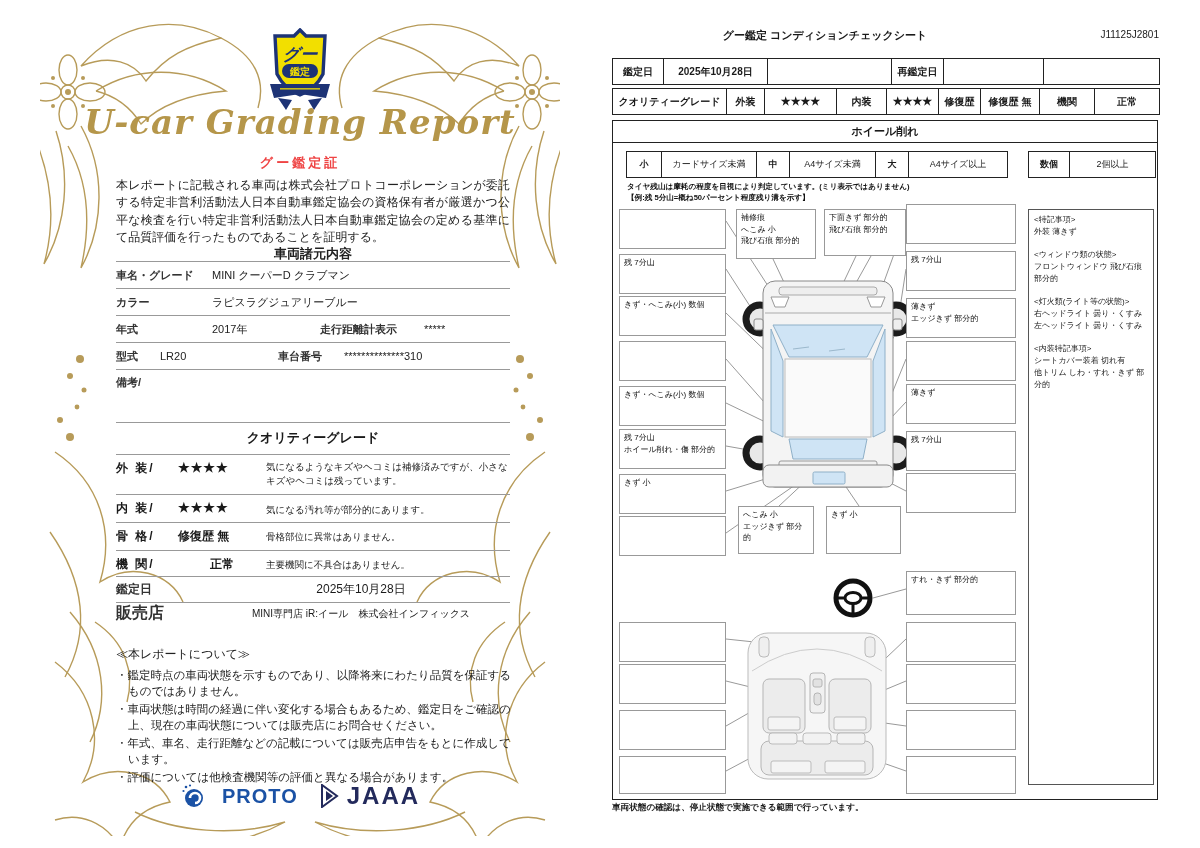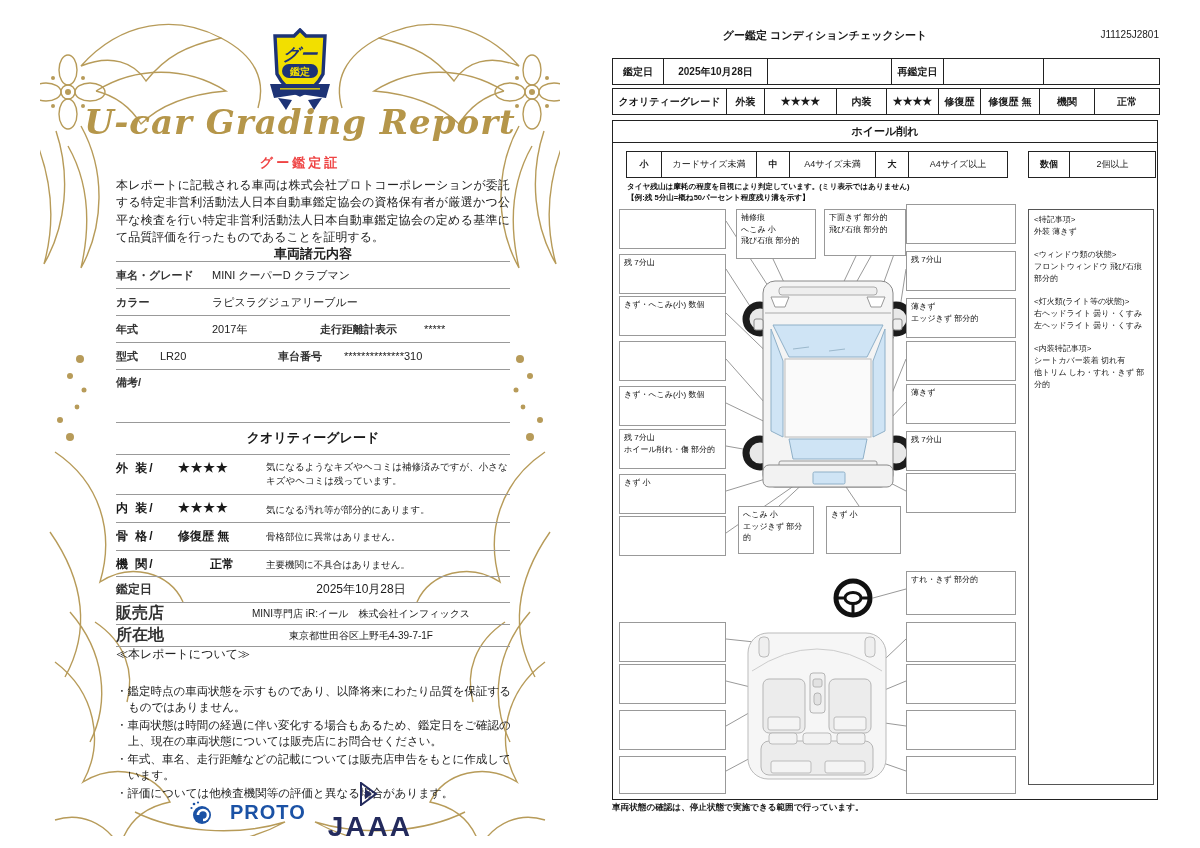--- a/index.html
+++ b/index.html
@@ -36,29 +36,29 @@
   .gdesc{flex:1;font-size:9.5px;line-height:1.5;color:#222;}
   .inforows{position:absolute;left:76px;top:562px;width:394px;}
   .irow{display:flex;border-top:1px solid #999;align-items:center;}
   .irow .slabel{font-size:12px;}
   .ival{flex:1;text-align:center;font-size:12px;}
   .irow.small .slabel{font-size:16px;}
   .irow.small .ival{font-size:10px;}
   .irow-last{border-bottom:1px solid #999;}
   .about{position:absolute;left:76px;top:632px;width:404px;
     font-family:"Liberation Serif",serif;font-size:11.5px;line-height:1.4;color:#222;}
-  .about-title{font-size:12px;margin-bottom:20px;}
+  .about-title{font-size:12px;margin-bottom:4px;}
   .about li{list-style:none;padding-left:12px;text-indent:-12px;margin:2px 0;}
   .about ul{margin:0;padding:0;}
   .logos{position:absolute;left:0;top:768px;width:520px;display:flex;
     justify-content:center;align-items:center;gap:22px;}
   .logo-proto{display:flex;align-items:center;gap:16px;color:#1b52a5;
     font-weight:bold;font-size:20px;letter-spacing:1px;}
   .logo-jaaa{display:flex;align-items:center;gap:5px;color:#232a5c;
-    font-weight:bold;font-size:28px;letter-spacing:2px;flex-direction:column;}
+    font-weight:bold;font-size:24px;letter-spacing:2px;}
   
   .rp{position:absolute;left:605px;top:28px;width:558px;height:806px;font-size:10px;}
   .rp-head{position:absolute;left:0;top:0;width:558px;height:20px;}
   .rp-title{position:absolute;left:60px;width:320px;text-align:center;
     font-size:11px;font-weight:bold;}
   .rp-num{position:absolute;right:4px;top:1px;font-size:10px;}
   .htable{position:absolute;left:7px;width:546px;height:25px;display:flex;
     border:1.5px solid #222;background:#fff;}
   .hcell{border-left:1px solid #222;display:flex;align-items:center;
     justify-content:center;font-size:10px;box-sizing:border-box;}
@@ -209,24 +209,20 @@
 
   <div class="inforows">
     <div class="irow" style="min-height:25px;">
       <span class="slabel">鑑定日</span>
       <span class="ival">2025年10月28日</span>
     </div>
     <div class="irow small" style="min-height:16px;">
       <span class="slabel">販売店</span>
       <span class="ival">MINI専門店 iR:イール　株式会社インフィックス</span>
     </div>
-    <div class="irow small irow-last" style="min-height:16px;">
-      <span class="slabel">所在地</span>
-      <span class="ival">東京都世田谷区上野毛4-39-7-1F</span>
-    </div>
   </div>
 
   <div class="about">
     <div class="about-title">≪本レポートについて≫</div>
     <ul>
       <li>・鑑定時点の車両状態を示すものであり、以降将来にわたり品質を保証するものではありません。</li>
       <li>・車両状態は時間の経過に伴い変化する場合もあるため、鑑定日をご確認の上、現在の車両状態については販売店にお問合せください。</li>
       <li>・年式、車名、走行距離などの記載については販売店申告をもとに作成しています。</li>
       <li>・評価については他検査機関等の評価と異なる場合があります。</li>
     </ul>

